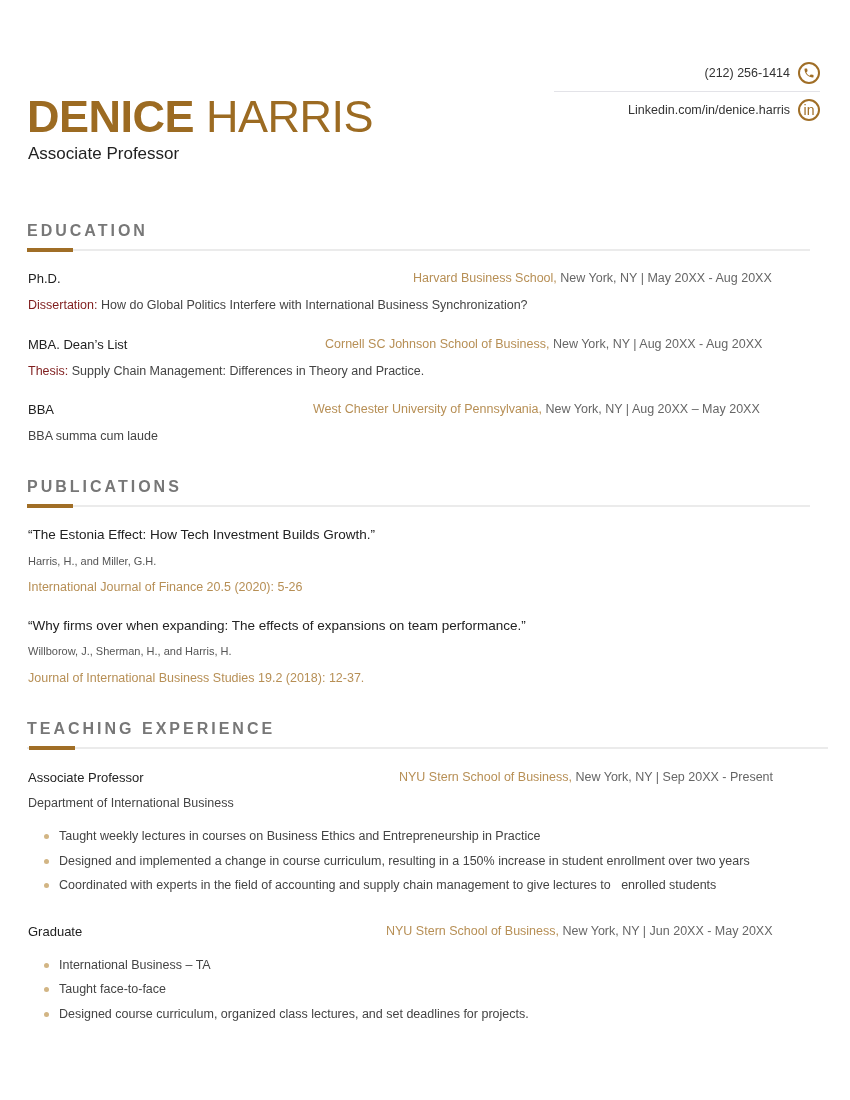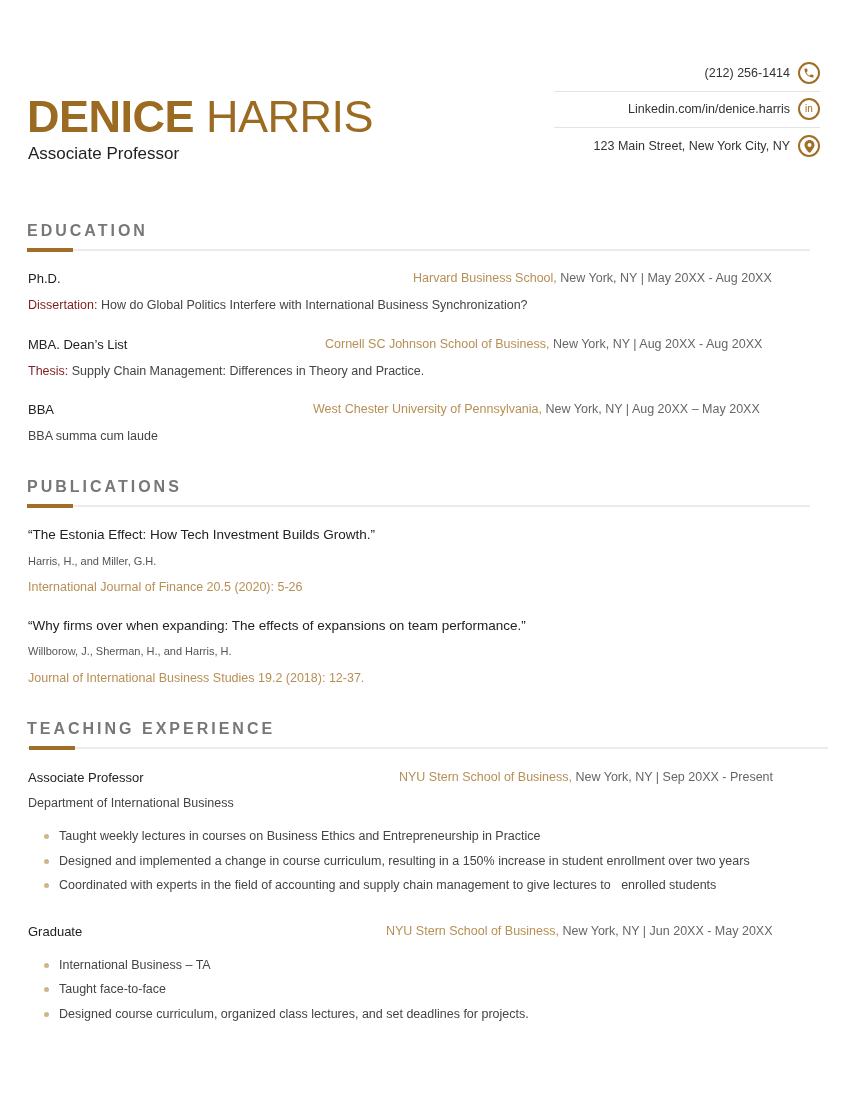--- a/index.html
+++ b/index.html
@@ -10,21 +10,21 @@
     .name .first { font-weight: bold; }
     .name .last { font-weight: normal; }
     .title { position: absolute; left: 28px; top: 144px; font-size: 17px; color: #222222; }
 
     .contact { position: absolute; left: 554px; top: 55px; width: 266px; }
     .contact-row { height: 36.5px; display: flex; align-items: center; justify-content: flex-end; border-bottom: 1px solid #e3e3e8; font-size: 12.5px; color: #333333; }
     .contact-row:last-child { border-bottom: none; }
     .contact-row .ctext { margin-right: 8px; white-space: nowrap; }
     .cicon { width: 22px; height: 22px; border: 2px solid #a06e26; border-radius: 50%; display: flex; align-items: center; justify-content: center; color: #a06e26; flex-shrink: 0; }
     .cicon svg { display: block; }
-    .cicon .in { font-size: 10px; font-weight: normal; line-height: 1; }
+    .cicon .in { font-size: 14px; font-weight: normal; line-height: 1; }
 
     .section-head { position: absolute; left: 27px; right: 40px; }
     .section-head .label { font-size: 16px; font-weight: bold; letter-spacing: 3px; color: #777777; }
     .section-head .rule { position: absolute; left: 0; right: 0; height: 2px; background: #ebebeb; }
     .section-head .accent { position: absolute; left: 0; width: 46px; height: 4px; background: #a06e26; }
 
     .row { position: absolute; left: 28px; right: 30px; font-size: 13px; white-space: nowrap; }
     .row .left { position: absolute; left: 0; color: #222222; }
     .row .right { position: absolute; color: #666666; font-size: 12.5px; }
     .gold { color: #b78f55; }
@@ -53,28 +53,20 @@
       <svg width="12" height="12" viewBox="0 0 24 24">
           <path fill="#a06e26" d="M6.6 10.8c1.4 2.8 3.8 5.1 6.6 6.6l2.2-2.2c.3-.3.7-.4 1-.2 1.1.4 2.3.6 3.6.6.6 0 1 .4 1 1V20c0 .6-.4 1-1 1C10.6 21 3 13.4 3 4c0-.6.4-1 1-1h3.5c.6 0 1 .4 1 1 0 1.3.2 2.5.6 3.6.1.3 0 .7-.2 1L6.6 10.8z"></path>
         </svg>
     </span>
   </div>
   <div class="contact-row">
     <span class="ctext">Linkedin.com/in/denice.harris</span>
     <span class="cicon">
         <span class="in">in</span>
       </span>
-  </div>
-  <div class="contact-row">
-    <span class="ctext">123 Main Street, New York City, NY</span>
-    <span class="cicon">
-      <svg width="11" height="13" viewBox="0 0 20 26">
-          <path fill="#a06e26" d="M10 0C4.5 0 0 4.5 0 10c0 7 10 16 10 16s10-9 10-16C20 4.5 15.5 0 10 0zm0 14a4 4 0 110-8 4 4 0 010 8z"></path>
-        </svg>
-    </span>
   </div>
 </div>
 
 <div class="section-head" style="top:222px;">
   <div class="label">EDUCATION</div>
   <div class="rule" style="top:27px;"></div>
   <div class="accent" style="top:26px;"></div>
 </div>
 
 <div class="row" style="top:271px;">

